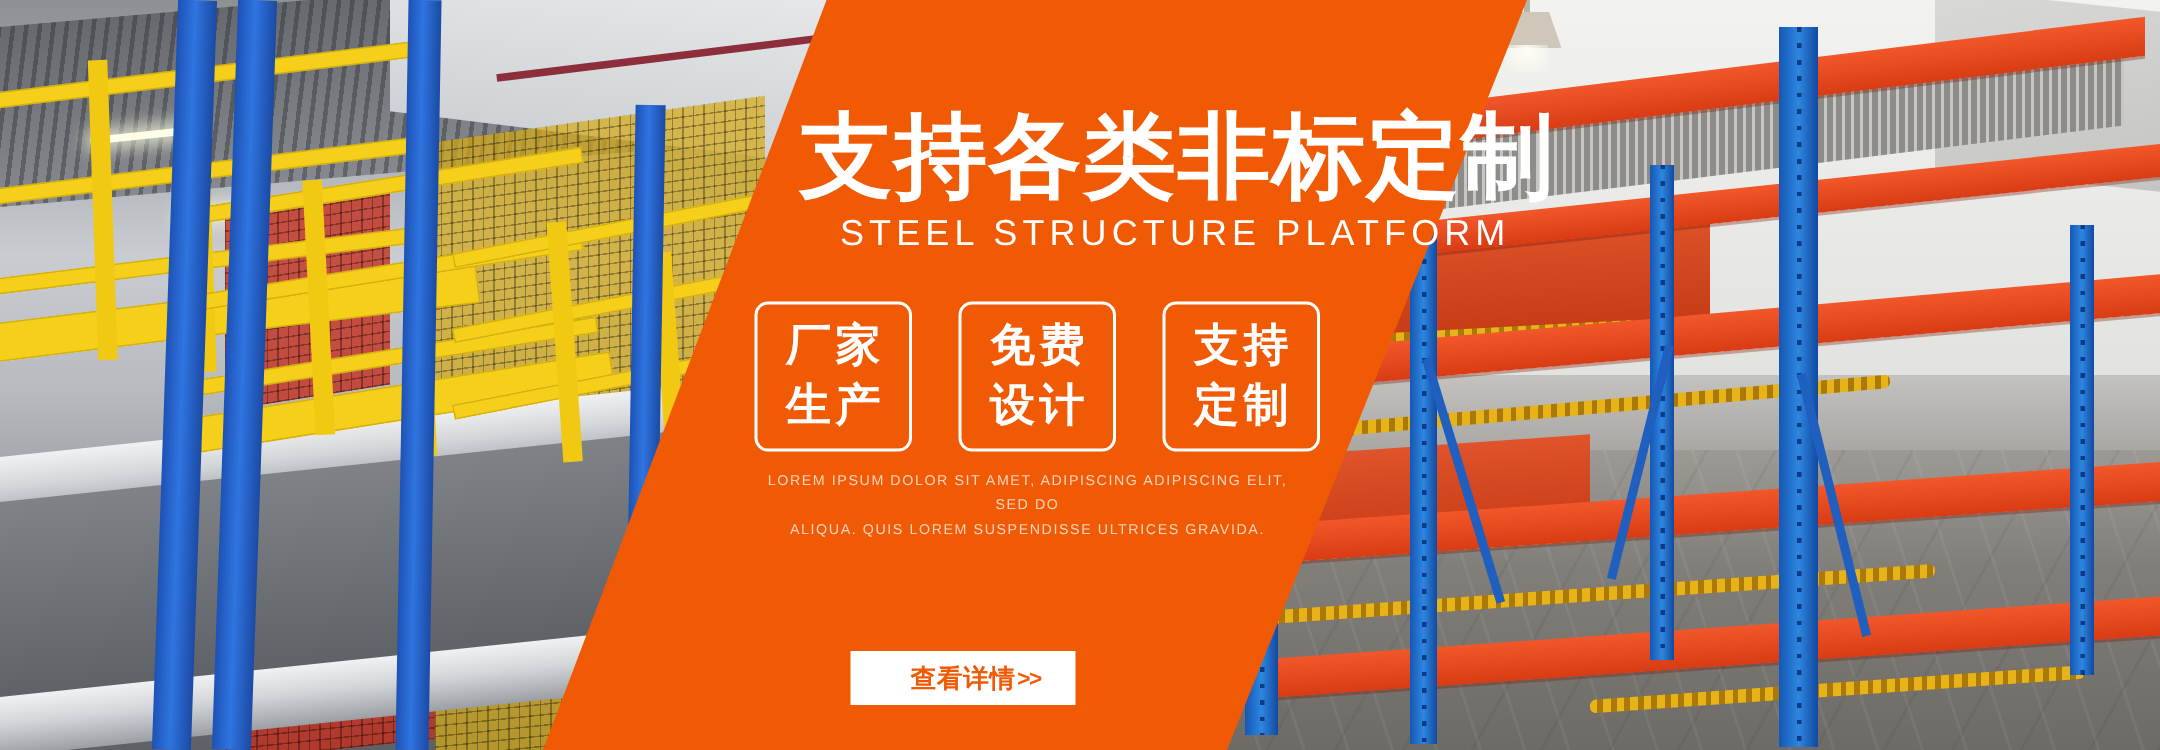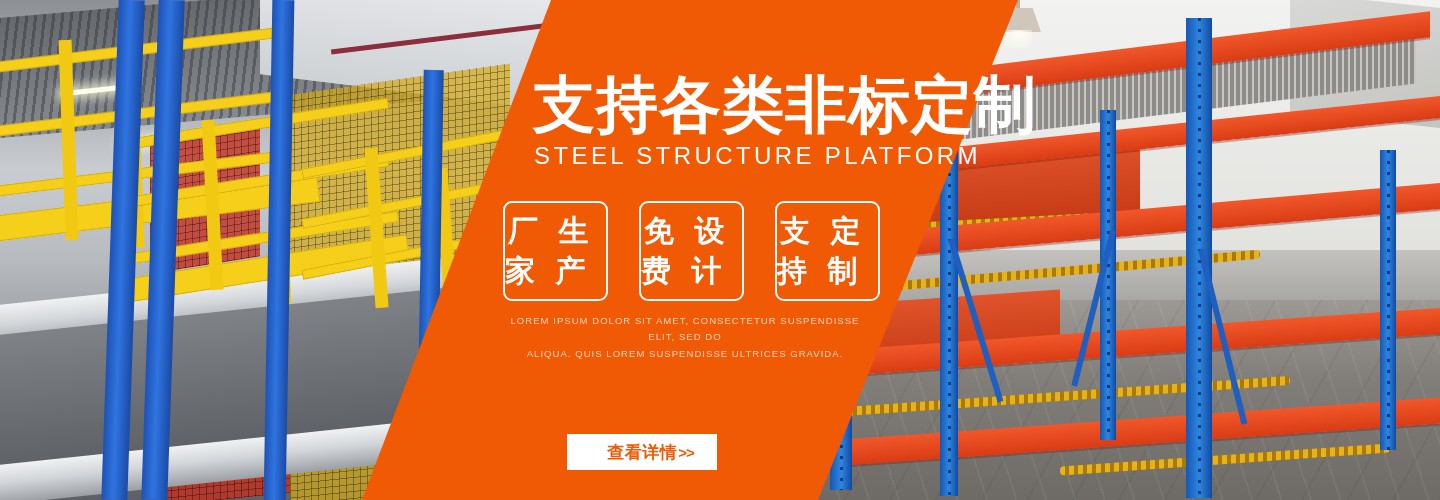--- a/index.html
+++ b/index.html
@@ -150,30 +150,30 @@
 
   
   .panel-content { position:absolute; left:0; top:0; width:1440px; height:500px; }
 
   .headline {
     position:absolute; left:533px; top:74px;
     font-size:62px; line-height:1; font-weight:bold;
     color:#ffffff; letter-spacing:1px; white-space:nowrap;
   }
   .subhead {
-    position:absolute; left:534px; top:144px;
+    position:absolute; left:560px; top:144px;
     font-size:24px; line-height:1; color:#ffffff;
     letter-spacing:3.4px; white-space:nowrap;
   }
 
   .tag-row { position:absolute; left:503px; top:201px; display:flex; gap:31px; }
   .tag {
     width:105px; height:100px;
     border:2px solid #ffffff; border-radius:9px;
-    display:flex; align-items:center; justify-content:center;
+    display:flex; flex-direction:column; align-items:center; justify-content:center;
     color:#ffffff; font-size:30px; font-weight:bold; line-height:1.32;
     letter-spacing:3px; text-indent:3px;
   }
   .tag span { display:block; }
 
   .lorem {
     position:absolute; left:500px; top:313px; width:370px;
     text-align:center; color:rgba(255,255,255,.72);
     font-size:9.5px; line-height:1.72; letter-spacing:1.05px;
   }
@@ -295,21 +295,21 @@
         <span>免费</span>
         <span>设计</span>
       </div>
       <div class="tag">
         <span>支持</span>
         <span>定制</span>
       </div>
     </div>
 
     <div class="lorem">
-      <div>LOREM IPSUM DOLOR SIT AMET, CONSECTETUR SUSPENDISSE ELIT, SED DO</div>
+      <div>LOREM IPSUM DOLOR SIT AMET, ADIPISCING ADIPISCING ELIT, SED DO</div>
       <div>ALIQUA. QUIS LOREM SUSPENDISSE ULTRICES GRAVIDA.</div>
     </div>
 
     <div class="cta">
       <span>查看详情</span>
         <span class="arrows">&gt;&gt;</span>
     </div>
 
   </div>
 </div>

